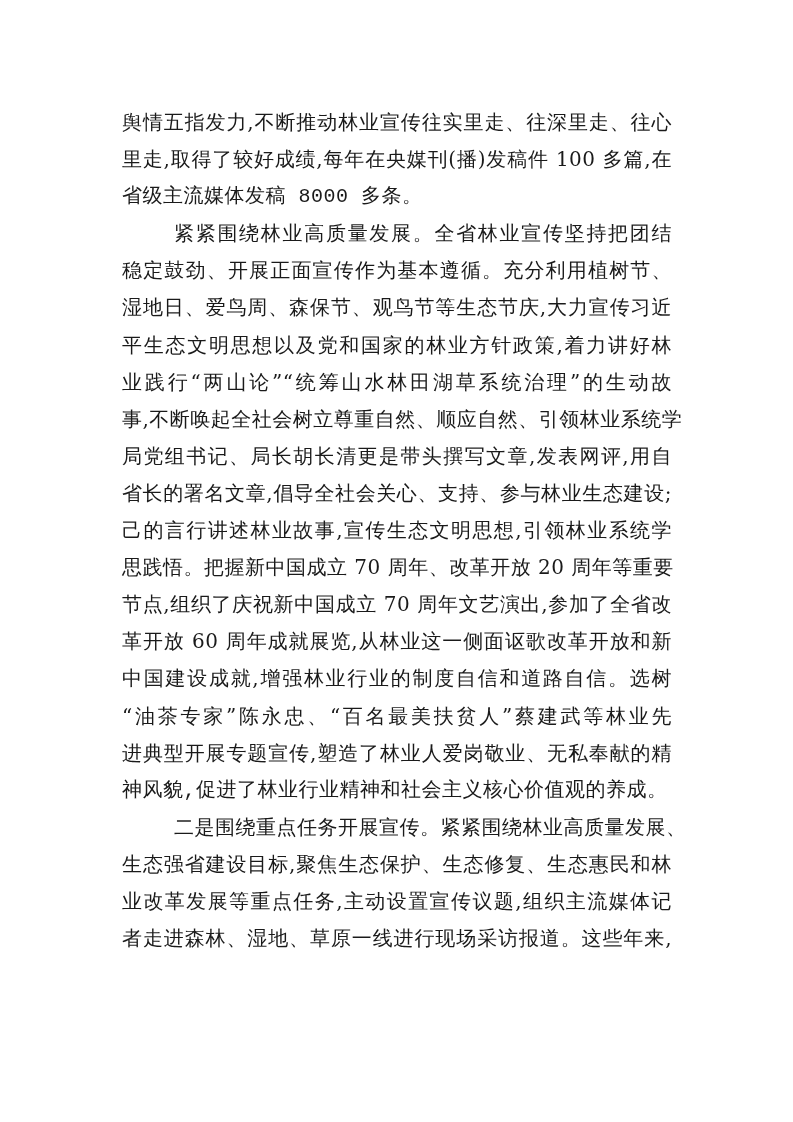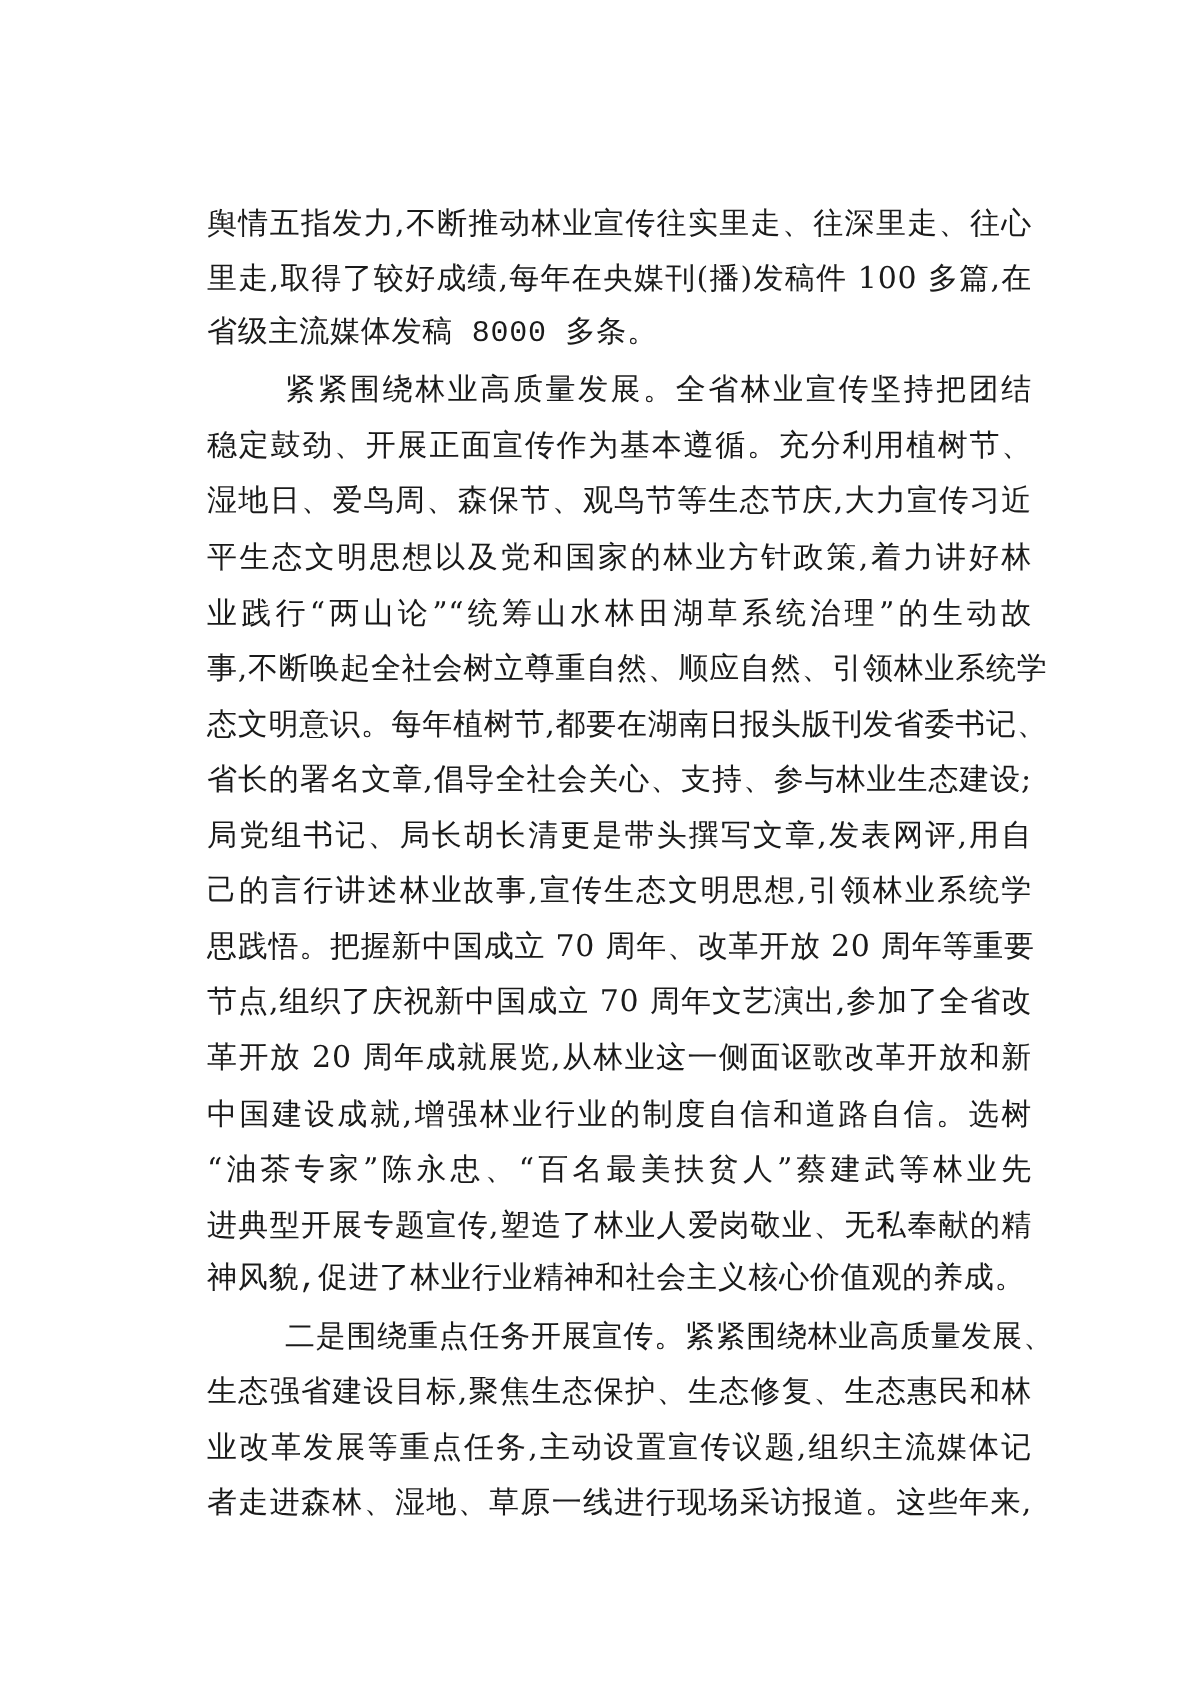--- a/index.html
+++ b/index.html
@@ -8,24 +8,23 @@
       background: #ffffff;
     }
     body {
       width: 793px;
       height: 1122px;
       position: relative;
       overflow: hidden;
     }
     .page {
       position: absolute;
-      left: 138px;
+      left: 122px;
       top: 104px;
       width: 550px;
-      margin-top: 26px;
     }
     .line {
       height: 37.1px;
       line-height: 37.1px;
       font-family: "DejaVu Serif", "Liberation Serif", serif;
       font-size: 20px;
       color: #1a1a1a;
       white-space: nowrap;
       text-align: justify;
       text-align-last: justify;
@@ -49,27 +48,26 @@
     <div class="line last">省级主流媒体发稿 8000 多条。</div>
   </div>
 
   <div>
     <div class="line indent">紧紧围绕林业高质量发展。全省林业宣传坚持把团结</div>
     <div class="line">稳定鼓劲、开展正面宣传作为基本遵循。充分利用植树节、</div>
     <div class="line">湿地日、爱鸟周、森保节、观鸟节等生态节庆,大力宣传习近</div>
     <div class="line">平生态文明思想以及党和国家的林业方针政策,着力讲好林</div>
     <div class="line">业践行“两山论”“统筹山水林田湖草系统治理”的生动故</div>
     <div class="line">事,不断唤起全社会树立尊重自然、顺应自然、引领林业系统学</div>
-    <div class="line">态文明意识。每年植树节,都要在湖南日报头版刊发省委书记、</div>
+    <div class="line">局党组书记、局长胡长清更是带头撰写文章,发表网评,用自</div>
     <div class="line">省长的署名文章,倡导全社会关心、支持、参与林业生态建设;</div>
-    <div class="line">局党组书记、局长胡长清更是带头撰写文章,发表网评,用自</div>
     <div class="line">己的言行讲述林业故事,宣传生态文明思想,引领林业系统学</div>
     <div class="line">思践悟。把握新中国成立 70 周年、改革开放 20 周年等重要</div>
     <div class="line">节点,组织了庆祝新中国成立 70 周年文艺演出,参加了全省改</div>
-    <div class="line">革开放 20 周年成就展览,从林业这一侧面讴歌改革开放和新</div>
+    <div class="line">革开放 60 周年成就展览,从林业这一侧面讴歌改革开放和新</div>
     <div class="line">中国建设成就,增强林业行业的制度自信和道路自信。选树</div>
     <div class="line">“油茶专家”陈永忠、“百名最美扶贫人”蔡建武等林业先</div>
     <div class="line">进典型开展专题宣传,塑造了林业人爱岗敬业、无私奉献的精</div>
     <div class="line last">神风貌,促进了林业行业精神和社会主义核心价值观的养成。</div>
   </div>
 
   <div>
     <div class="line indent">二是围绕重点任务开展宣传。紧紧围绕林业高质量发展、</div>
     <div class="line">生态强省建设目标,聚焦生态保护、生态修复、生态惠民和林</div>
     <div class="line">业改革发展等重点任务,主动设置宣传议题,组织主流媒体记</div>

